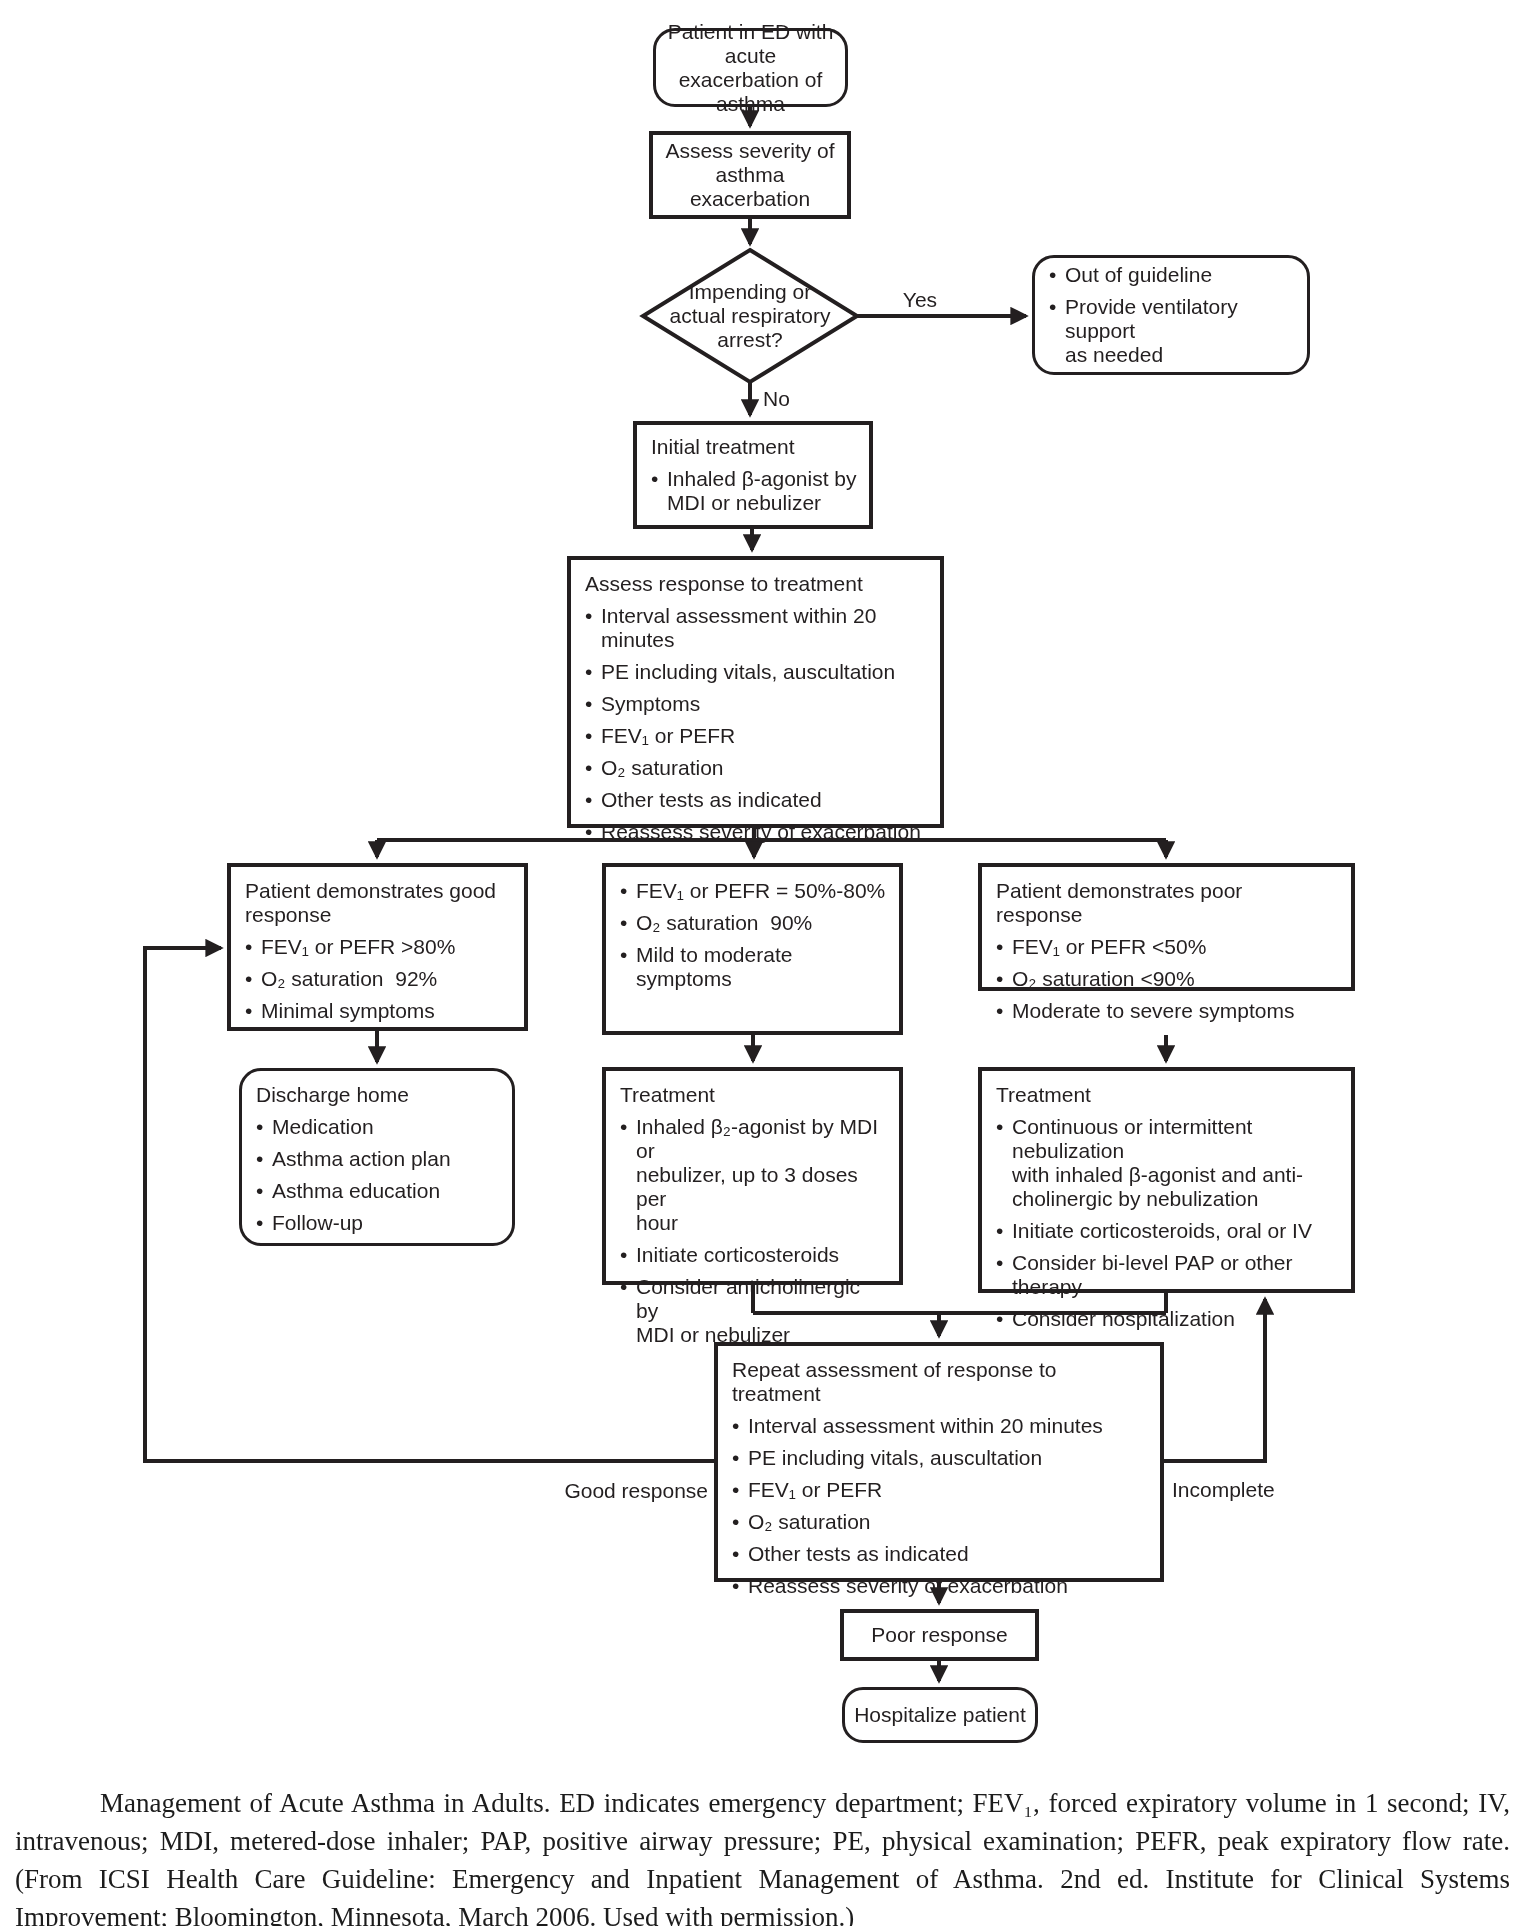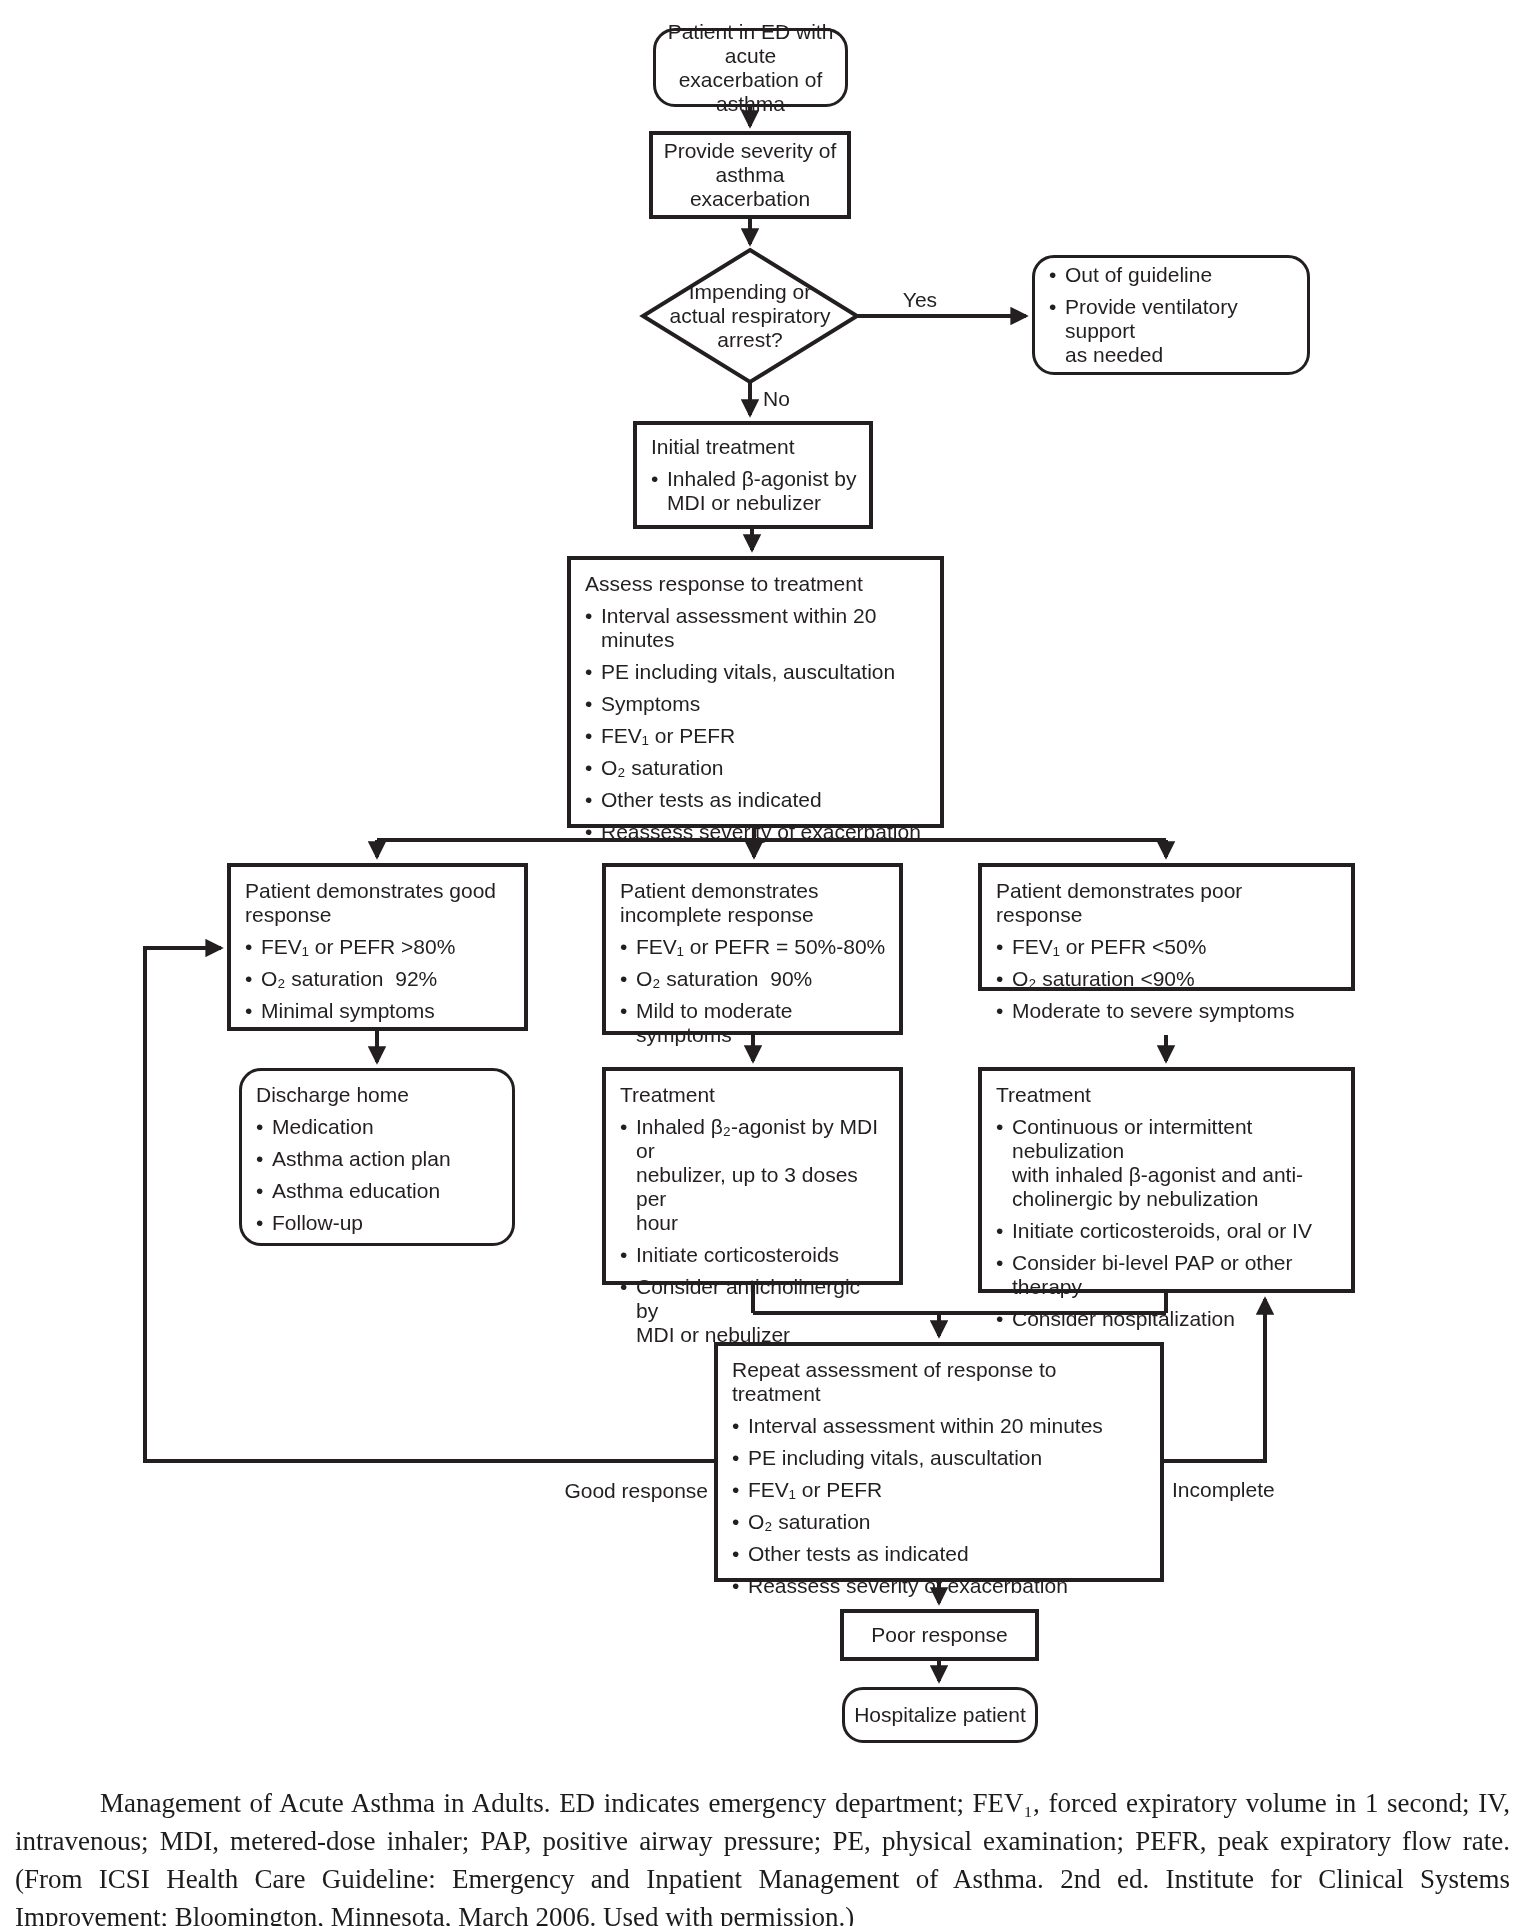--- a/index.html
+++ b/index.html
@@ -73,21 +73,21 @@
     <text class="lbl" x="708" y="1498" text-anchor="end">Good response</text>
     <text class="lbl" x="1172" y="1497" text-anchor="start">Incomplete</text>
   </svg>
 
   <div class="node rounded center" style="left:653px;top:28px;width:195px;height:79px;">
     <span class="ctext">Patient in ED with acute
 exacerbation of asthma</span>
   </div>
 
   <div class="node center" style="left:649px;top:131px;width:202px;height:88px;">
-    <span class="ctext">Provide severity of
+    <span class="ctext">Assess severity of
 asthma exacerbation</span>
   </div>
 
   <div class="node plain center" style="left:655px;top:270px;width:190px;height:92px;">
     <span class="ctext">Impending or
 actual respiratory
 arrest?</span>
   </div>
 
   <div class="node rounded list vcenter" style="left:1032px;top:255px;width:278px;height:120px;">
@@ -162,22 +162,20 @@
           <span class="bt">O₂ saturation &nbsp;92%</span>
         </div>
         <div class="bullet">
           <span class="dot"></span>
           <span class="bt">Minimal symptoms</span>
         </div>
       </div>
   </div>
 
   <div class="node list" style="left:602px;top:863px;width:301px;height:172px;">
-    <div class="title">Patient demonstrates
-incomplete response</div>
     <div>
         <div class="bullet">
           <span class="dot"></span>
           <span class="bt">FEV₁ or PEFR = 50%-80%</span>
         </div>
         <div class="bullet">
           <span class="dot"></span>
           <span class="bt">O₂ saturation &nbsp;90%</span>
         </div>
         <div class="bullet">

